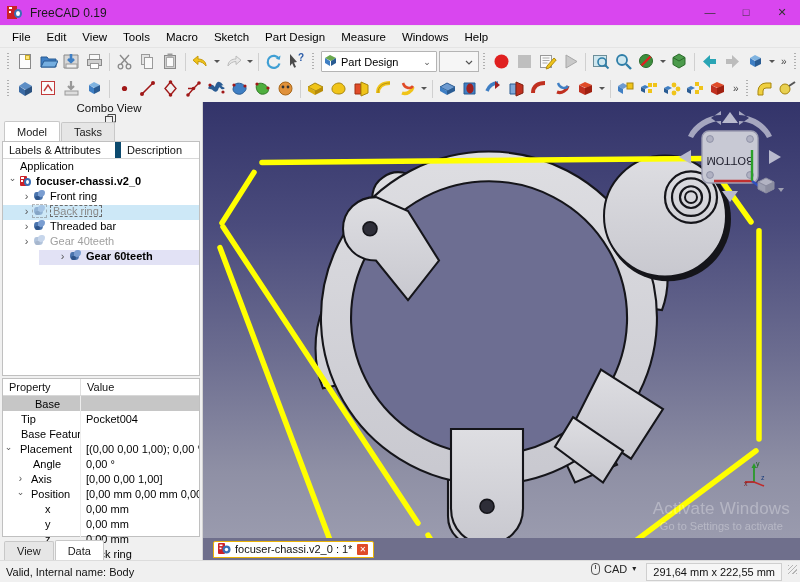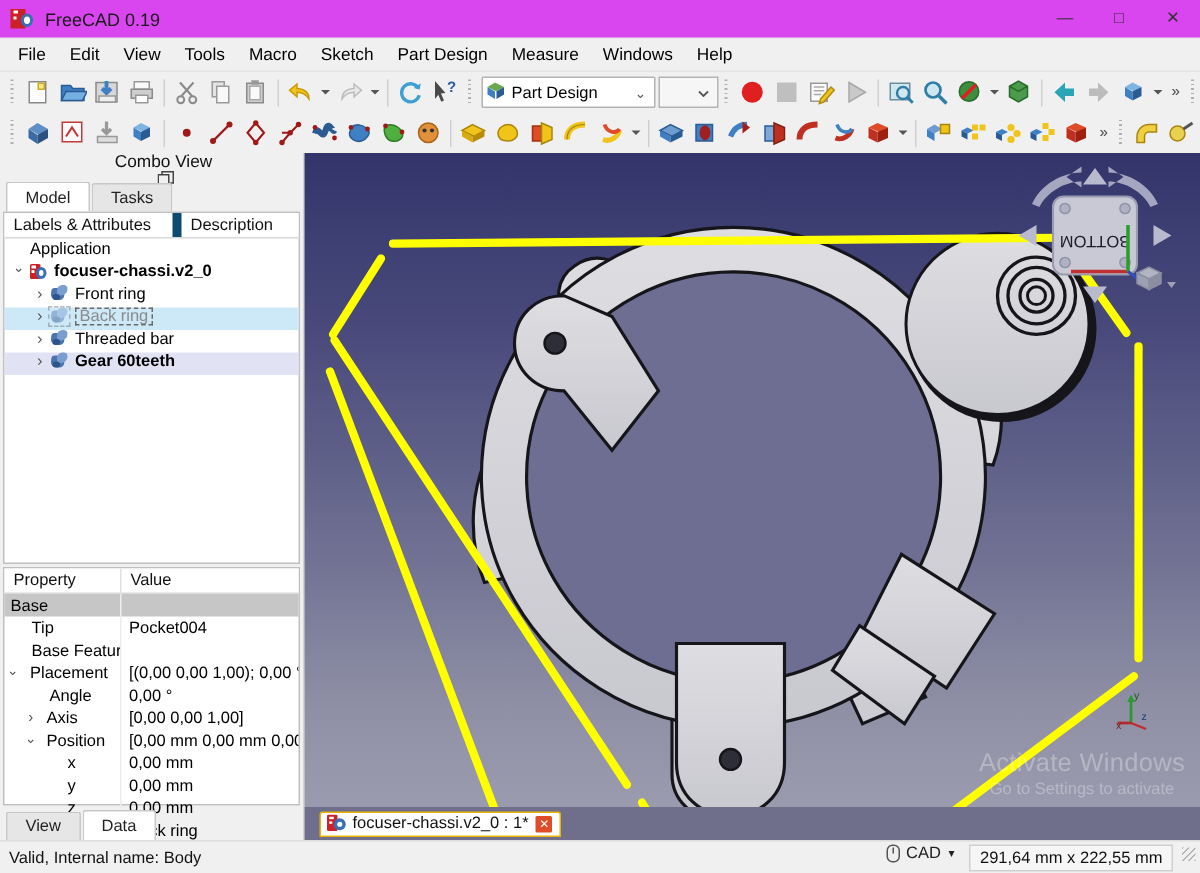--- a/index.html
+++ b/index.html
@@ -111,33 +111,33 @@
   .tlabel { white-space:nowrap; }
   .trow.bold .tlabel { font-weight: bold; }
   .trow.dim .tlabel { color: #a0a0a0; }
   .trow.dim .ico-body { opacity: 0.42; }
   .trow.sel-edit { background:#cde8f7; }
   .trow.sel-edit .tlabel { color:#8b8b8b; }
   .trow.sel-edit .ico-body { opacity:0.45; }
   .sel-dashed {
     outline: 1px dashed #6a6a6a; outline-offset: -1px;
   }
-  .trow.sel-light { background:#e2e2f5; }
+  .trow.sel-light { background:#e2e2f5;margin-left:36px; }
 
   
   .prop-panel { flex: 1 1 auto; background:#fff; border:1px solid #c0c0c0; margin: 2px 2px 0 2px; display:flex; flex-direction:column; min-height:0; }
   .prop-header { height:17px; display:flex; border-bottom:1px solid #d8d8d8; flex:0 0 17px; background:#fff;}
   .ph-cell { padding: 2px 0 0 6px; font-size:11px; color:#111; }
   .ph-cell.c1 { width: 78px; border-right:1px solid #e0e0e0; }
   .ph-cell.c2 { flex:1; }
   .prow { height: 15px; display:flex; font-size:11px; color:#000; align-items:center; }
   .prow .pname { width: 78px; border-right:1px solid #ededed; padding-left:6px; display:flex; align-items:center; height:15px; overflow:hidden; white-space:nowrap;}
   .prow .pval { flex:1; padding-left:5px; white-space:nowrap; overflow:hidden; }
   .prow.group { background:#c6c6c6; }
-  .prow.group .pname { font-weight:normal; padding-left:4px; }
+  .prow.group .pname { font-weight:normal; padding-left:32px; }
   .pexp { width:11px; text-align:center; color:#555; font-size:9px; flex:0 0 11px; }
   .pexp.dn::after { content:"⌄"; position:relative; top:-2px; }
   .pexp.rt::after { content:"›"; font-size:10px; }
 
   .bottom-tabs { height:21px; display:flex; align-items:flex-end; padding-left:4px; flex:0 0 23px; }
 
   
   .viewwrap { flex:1 1 auto; display:flex; flex-direction:column; min-width:0; }
   .view3d { flex:1 1 auto; position:relative; overflow:hidden;
             background: linear-gradient(to bottom, #33346a 0%, #4a4b7c 28%, #6c6d90 58%, #8f90a5 85%, #9a9bae 100%); }
@@ -690,20 +690,29 @@
           <div class="trow" style="padding-left:17px">
             <span class="exp rt"></span>
             <span class="ico-body">
                 <span class="b1"></span>
                 <span class="b2"></span>
                 <span class="b3"></span>
               </span>
             <span class="tlabel">Threaded bar</span>
           </div>
 
+          <div class="trow dim" style="padding-left:17px">
+            <span class="exp rt"></span>
+            <span class="ico-body">
+                <span class="b1"></span>
+                <span class="b2"></span>
+                <span class="b3"></span>
+              </span>
+            <span class="tlabel">Gear 40teeth</span>
+          </div>
 
           <div class="trow bold sel-light" style="padding-left:17px">
             <span class="exp rt"></span>
             <span class="ico-body">
                 <span class="b1"></span>
                 <span class="b2"></span>
                 <span class="b3"></span>
               </span>
             <span class="tlabel">Gear 60teeth</span>
           </div>

